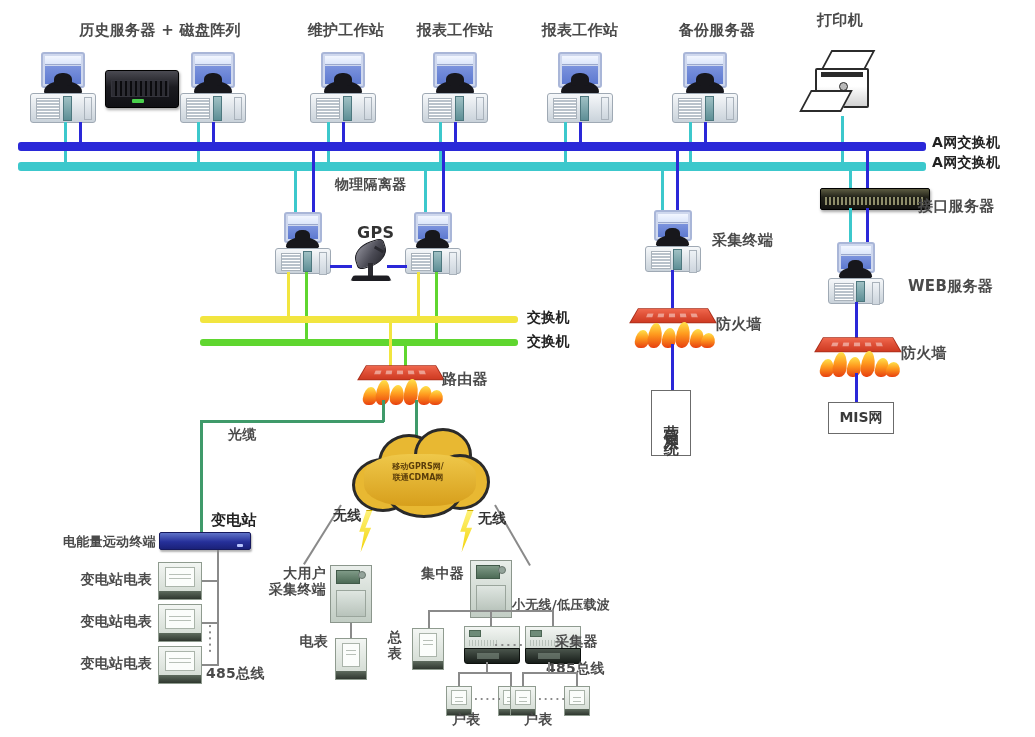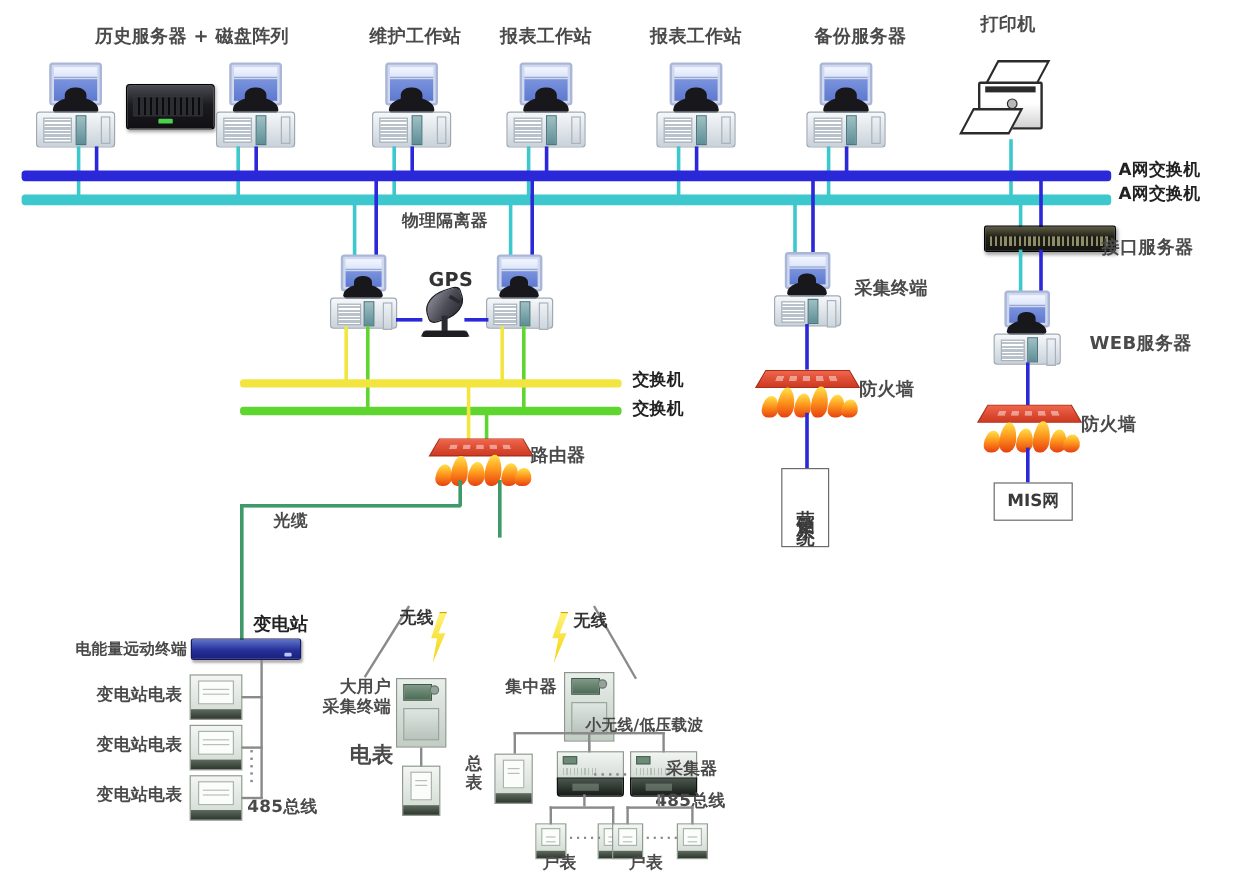--- a/index.html
+++ b/index.html
@@ -503,20 +503,32 @@
   </div>
   <div class="lbl cn" style="left:442px;top:371px;font-size:15px;">路由器</div>
 
   <div class="wire wv w-gr" style="left:382px;top:400px;height:22px;"></div>
   <div class="wire wh w-gr" style="left:200px;top:420px;width:184px;"></div>
   <div class="wire wv w-gr" style="left:200px;top:420px;height:118px;"></div>
   <div class="lbl cn" style="left:228px;top:427px;font-size:14px;">光缆</div>
 
   <div class="wire wv w-gr" style="left:415px;top:400px;height:48px;"></div>
 
+  <div class="cloud" style="left:352px;top:428px;">
+    <div class="blob b1"></div>
+    <div class="blob b2"></div>
+    <div class="blob b3"></div>
+    <div class="blob b4"></div>
+    <div class="blob b5"></div>
+    <div class="fill"></div>
+    <div class="ctext">
+      <div>移动GPRS网/</div>
+      <div>联通CDMA网</div>
+    </div>
+  </div>
 
   <div class="wire w-gy" style="left:340px;top:505px;width:2px;height:70px;background:#8a8a8a;transform:rotate(32deg);transform-origin:top center;"></div>
   <div class="wire w-gy" style="left:494px;top:505px;width:2px;height:70px;background:#8a8a8a;transform:rotate(-30deg);transform-origin:top center;"></div>
 
   <div class="bolt" style="left:356px;top:510px;"></div>
   <div class="lbl cn" style="left:333px;top:508px;font-size:14px;color:#333;">无线</div>
   <div class="bolt" style="left:457px;top:510px;"></div>
   <div class="lbl cn" style="left:478px;top:511px;font-size:14px;color:#333;">无线</div>
 
   <div class="wire wv w-b" style="left:661px;top:167px;height:46px;"></div>
@@ -625,29 +637,29 @@
   <div class="lbl cn r" style="left:266px;top:566px;width:60px;font-size:14px;">
     <div>大用户</div>
     <div>采集终端</div>
   </div>
 
   <div class="wire wv w-gy" style="left:350px;top:623px;height:17px;"></div>
   <div class="meter tall" style="left:335px;top:638px;">
     <div class="face"></div>
       <div class="foot"></div>
   </div>
-  <div class="lbl cn r" style="left:268px;top:620px;width:60px;font-size:18px;">电表</div>
+  <div class="lbl cn r" style="left:268px;top:634px;width:60px;font-size:14px;">电表</div>
 
   <div class="term" style="left:470px;top:560px;">
     <div class="scr"></div>
     <div class="dot"></div>
     <div class="pad"></div>
   </div>
   <div class="lbl cn r" style="left:400px;top:566px;width:64px;font-size:14px;">集中器</div>
-  <div class="lbl cn" style="left:488px;top:598px;font-size:13px;text-align:center;">小无线/低压载波</div>
+  <div class="lbl cn" style="left:512px;top:598px;font-size:13px;text-align:center;">小无线/低压载波</div>
 
   <div class="wire wv w-gy" style="left:490px;top:618px;height:12px;"></div>
   <div class="wire wh w-gy" style="left:428px;top:610px;width:126px;"></div>
   <div class="wire wv w-gy" style="left:428px;top:610px;height:18px;"></div>
   <div class="wire wv w-gy" style="left:490px;top:610px;height:18px;"></div>
   <div class="wire wv w-gy" style="left:552px;top:610px;height:18px;"></div>
 
   <div class="meter tall" style="left:412px;top:628px;">
     <div class="face"></div>
       <div class="foot"></div>

